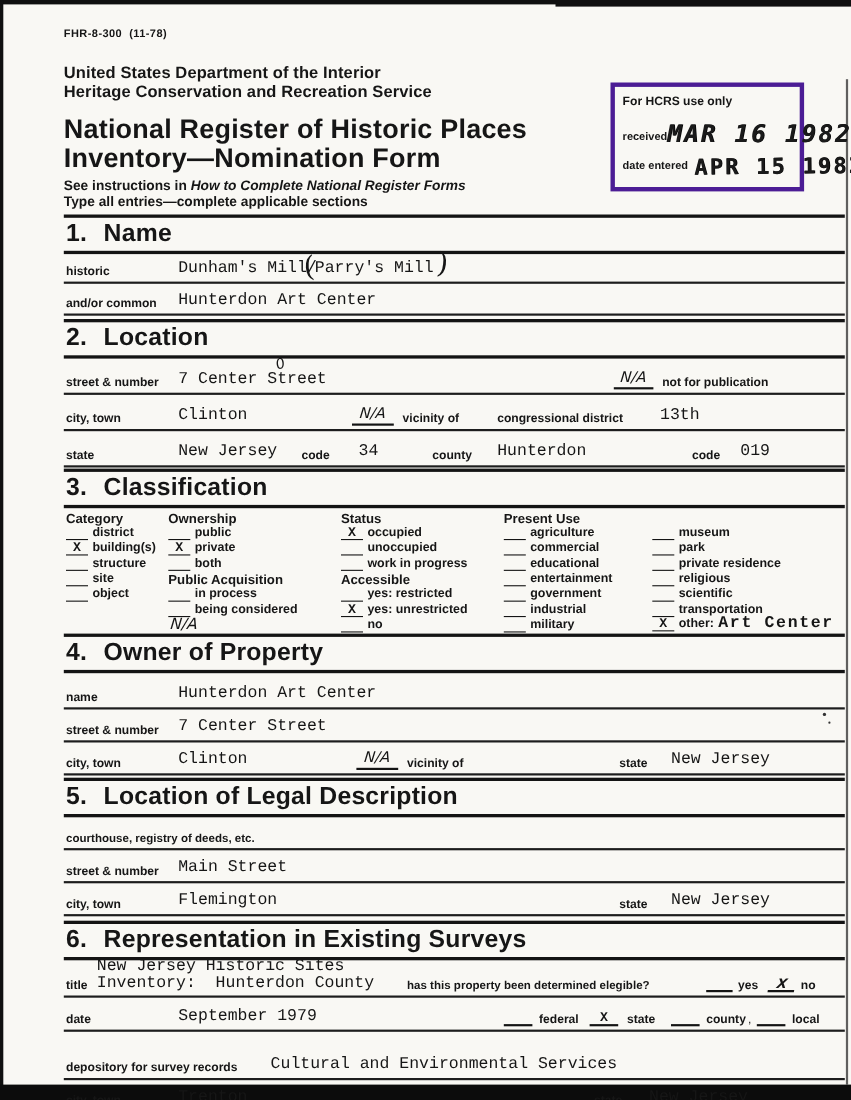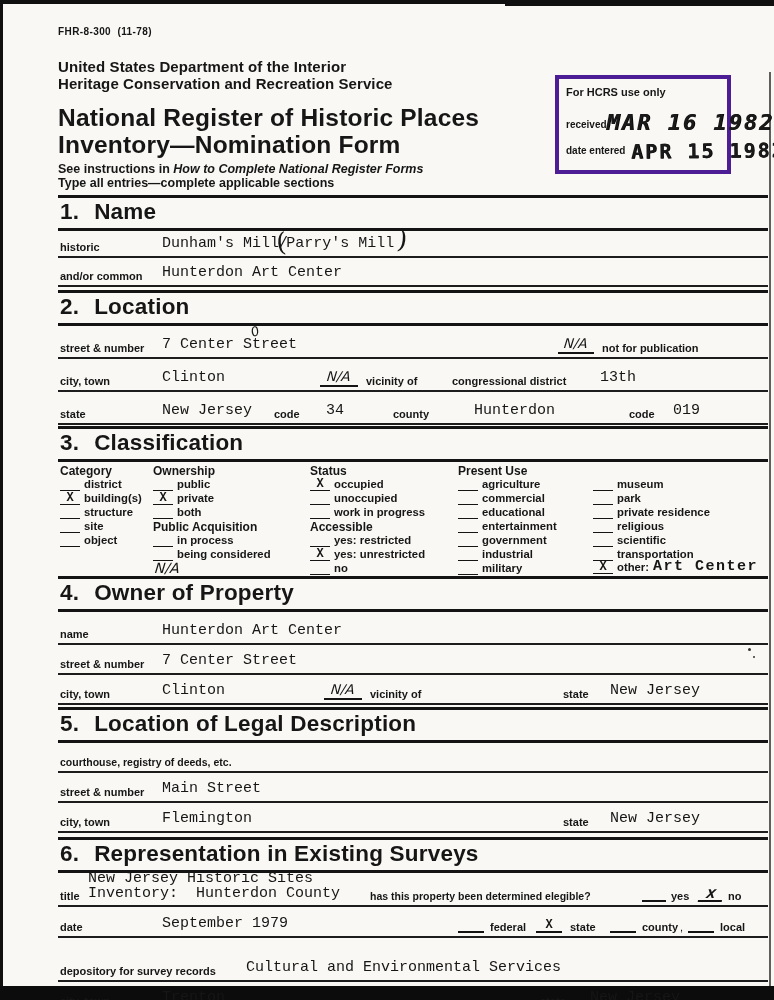--- a/index.html
+++ b/index.html
@@ -126,21 +126,21 @@
       <span class="abs lab" style="left:308px;">vicinity of</span>
       <span class="abs lab" style="left:394px;">congressional district</span>
       <span class="abs mono" style="left:542px;bottom:4px;">13th</span>
     </div>
     <div class="frow" style="height:33px;">
       <span class="abs lab" style="left:2px;">state</span>
       <span class="abs mono" style="left:104px;bottom:4px;">New Jersey</span>
       <span class="abs lab" style="left:216px;">code</span>
       <span class="abs mono" style="left:268px;bottom:4px;">34</span>
       <span class="abs lab" style="left:335px;">county</span>
-      <span class="abs mono" style="left:416px;bottom:4px;margin-top:40px;">Hunterdon</span>
+      <span class="abs mono" style="left:394px;bottom:4px;margin-top:40px;">Hunterdon</span>
       <span class="abs lab" style="left:571px;">code</span>
       <span class="abs mono" style="left:615px;bottom:4px;">019</span>
     </div>
 
     <div class="sec-head" style="margin-top:1px;"><span class="sec-num">3.</span><span>Classification</span></div>
     <div class="clsgrid">
       <span class="ch" style="left:2px;top:0;">Category</span>
       <span class="ci" style="left:2px;top:14px;">
           <span class="bl"></span>
           <span class="cl">district</span>

